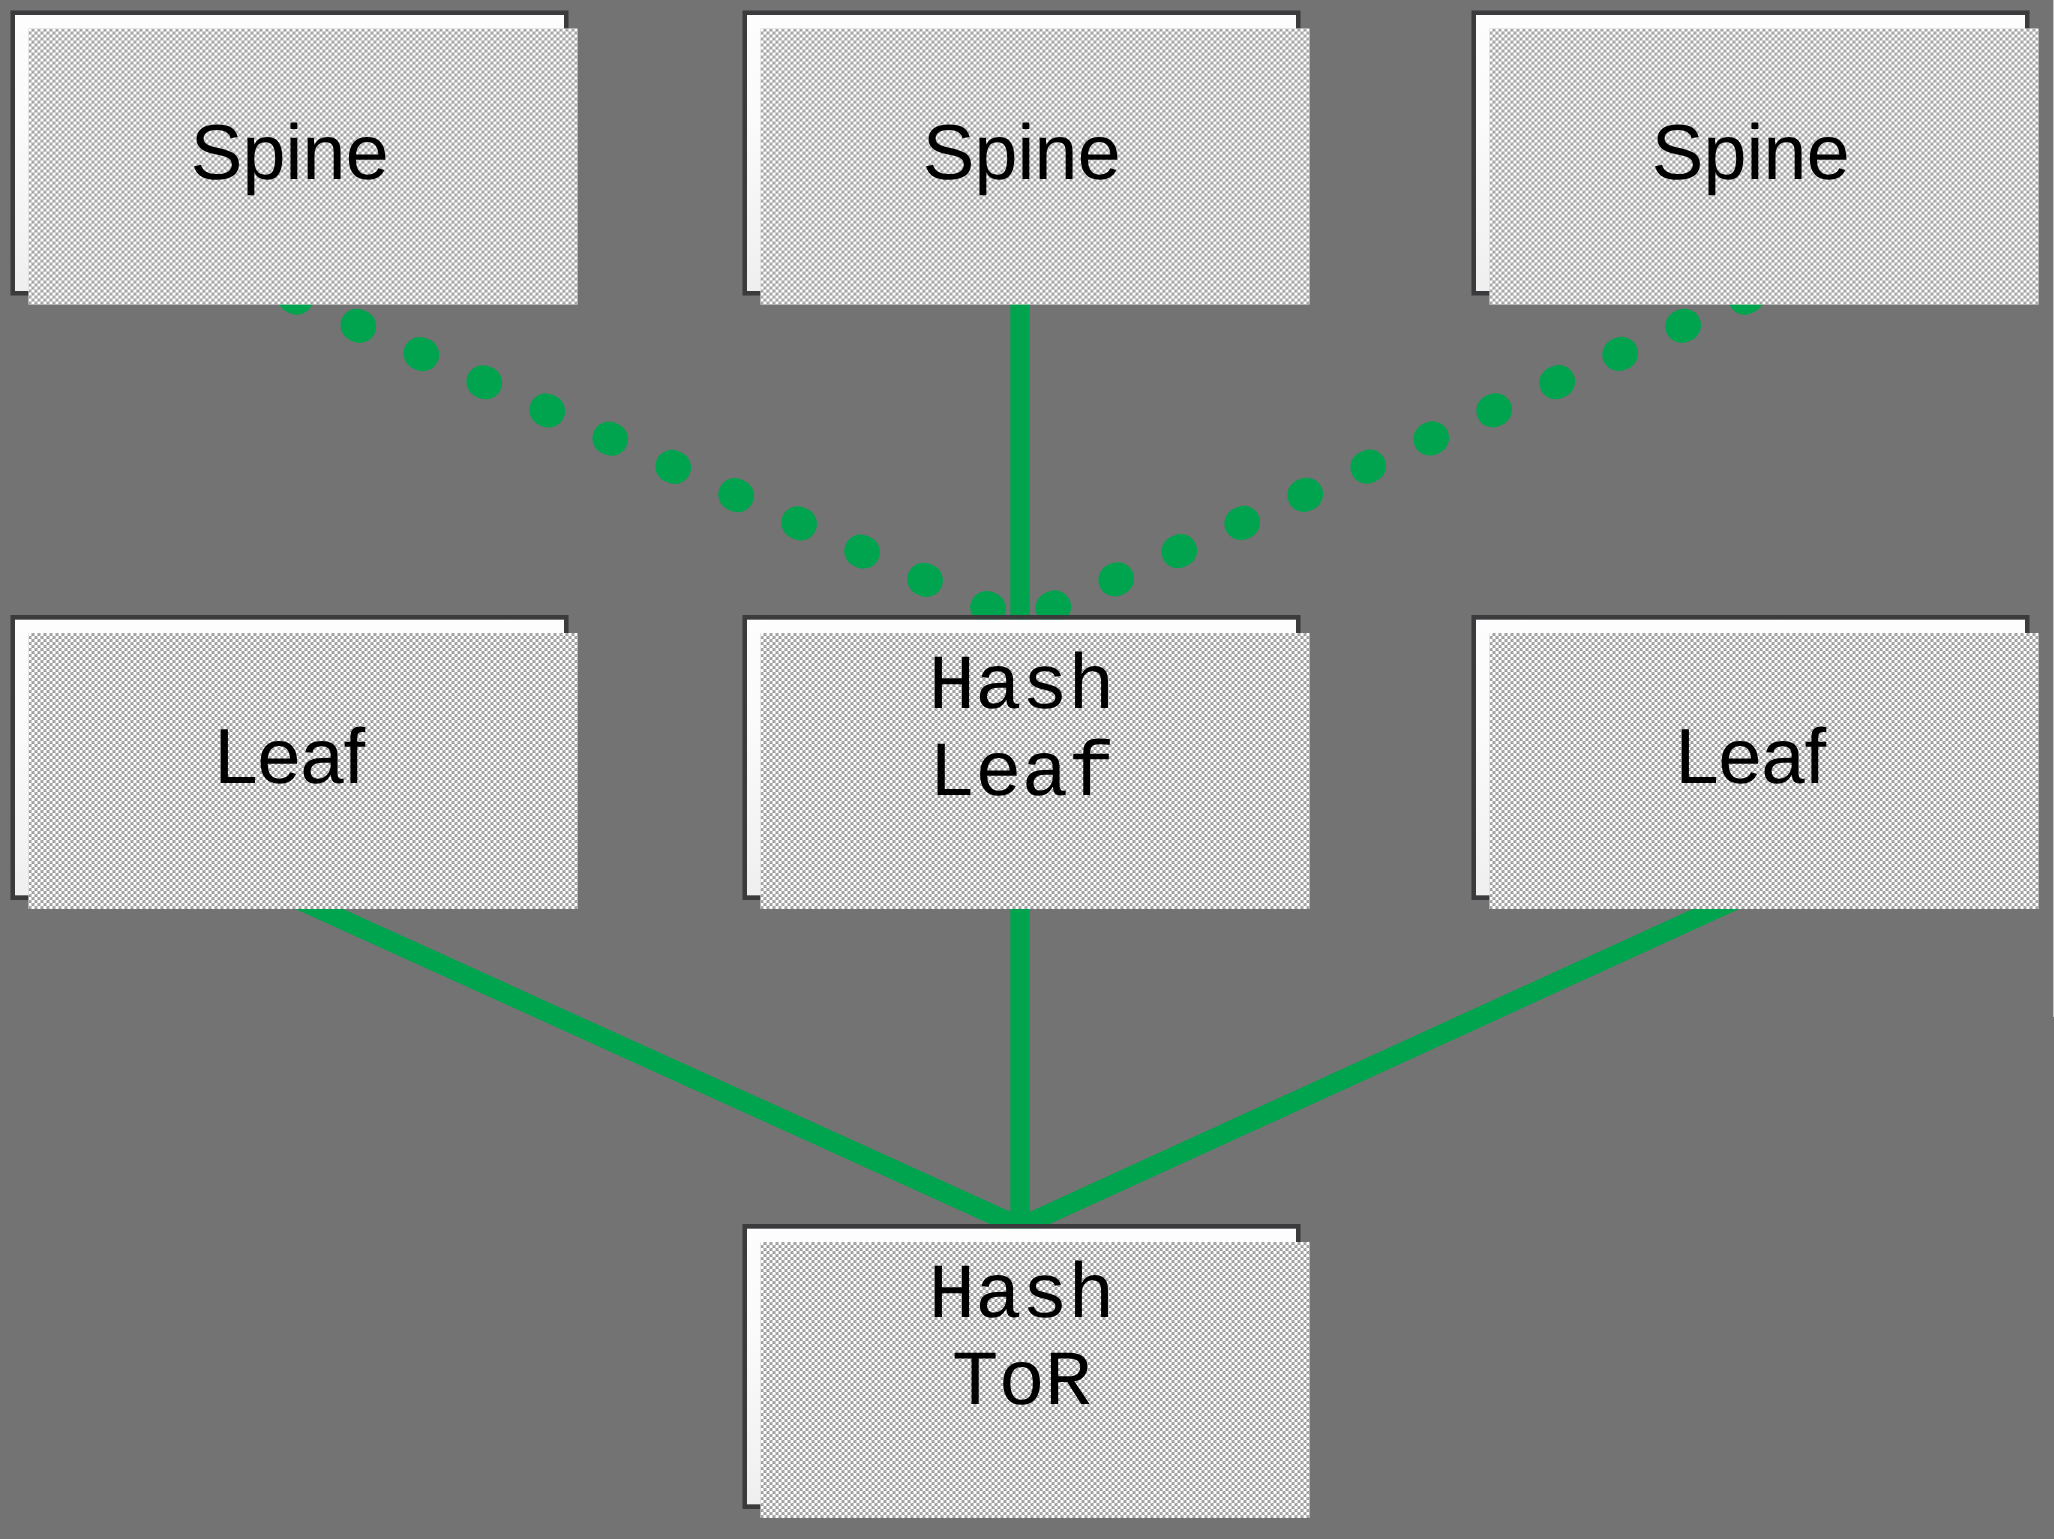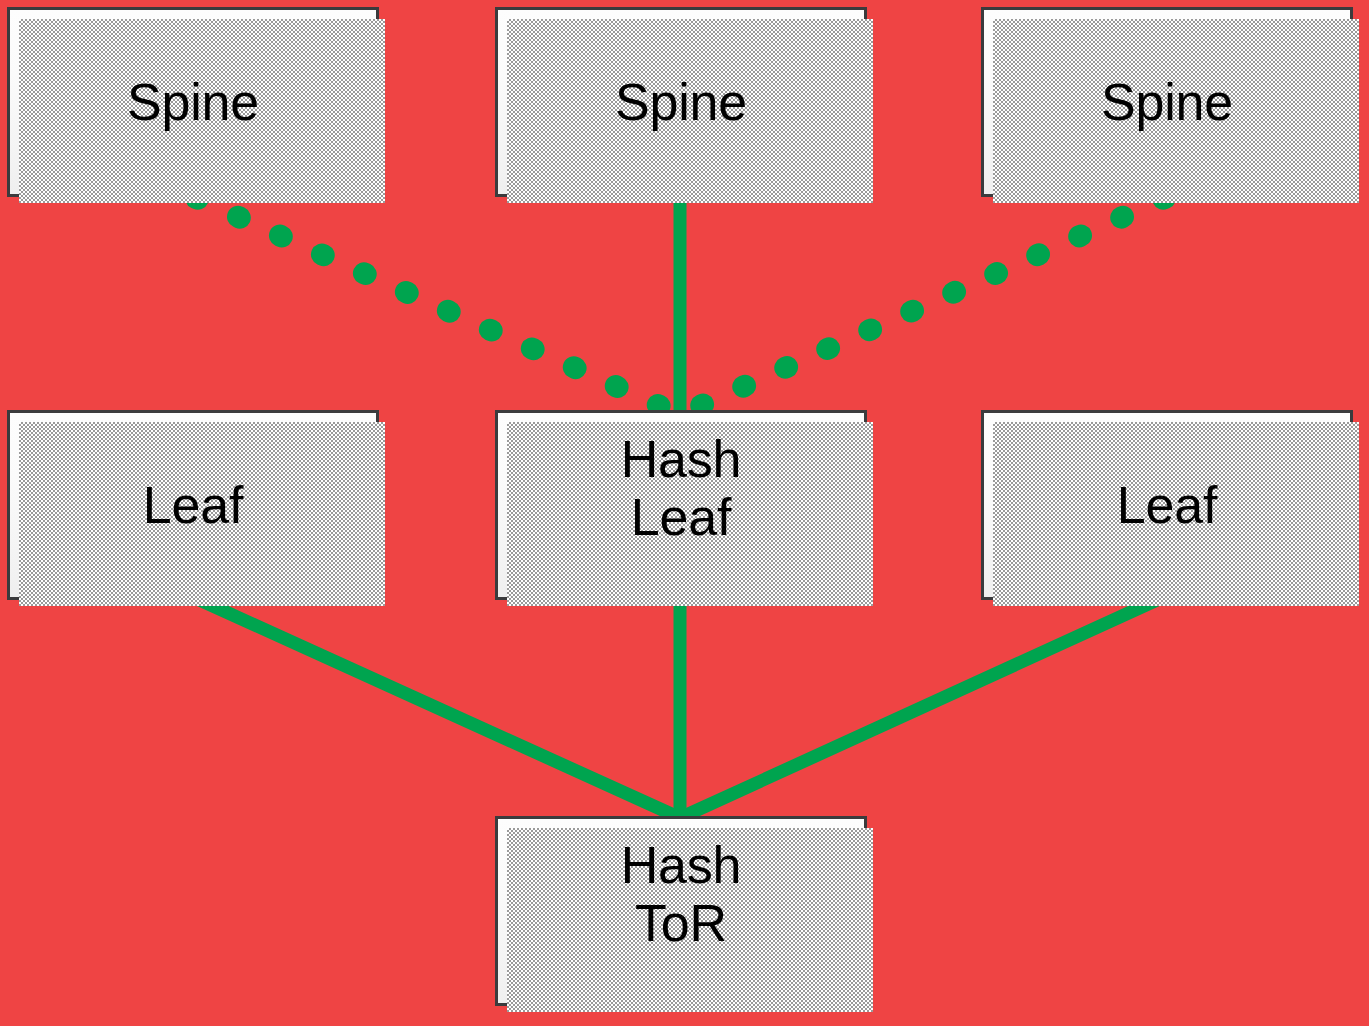--- a/index.html
+++ b/index.html
@@ -9,21 +9,21 @@
     background: #ffffff;
   }
   body {
     font-family: "Liberation Sans", sans-serif;
   }
   #canvas {
     position: relative;
     width: 1369px;
     height: 1026px;
     overflow: hidden;
-    background: #ef4444;
+    background: #737373;
   }
   
   #edges {
     position: absolute;
     left: 0;
     top: 0;
     width: 1369px;
     height: 1026px;
     z-index: 1;
     pointer-events: none;
@@ -61,20 +61,21 @@
     color: #000000;
     font-size: 52px;
     line-height: 1.12;
     text-align: center;
     white-space: pre-line;
     letter-spacing: -0.2px;
   }
   
   .label-mid-high {
     margin-bottom: 34px;
+    font-family: Liberation Mono, monospace;
   }
 </style>
 </head>
 <body>
 
 <div id="canvas">
 
   <svg id="edges" viewBox="0 0 1369 1026" width="1369" height="1026" xmlns="http://www.w3.org/2000/svg">
 
     <line x1="196" y1="198" x2="678" y2="414" stroke="#00a44f" stroke-width="22" stroke-linecap="round" stroke-dasharray="2 44"></line>

